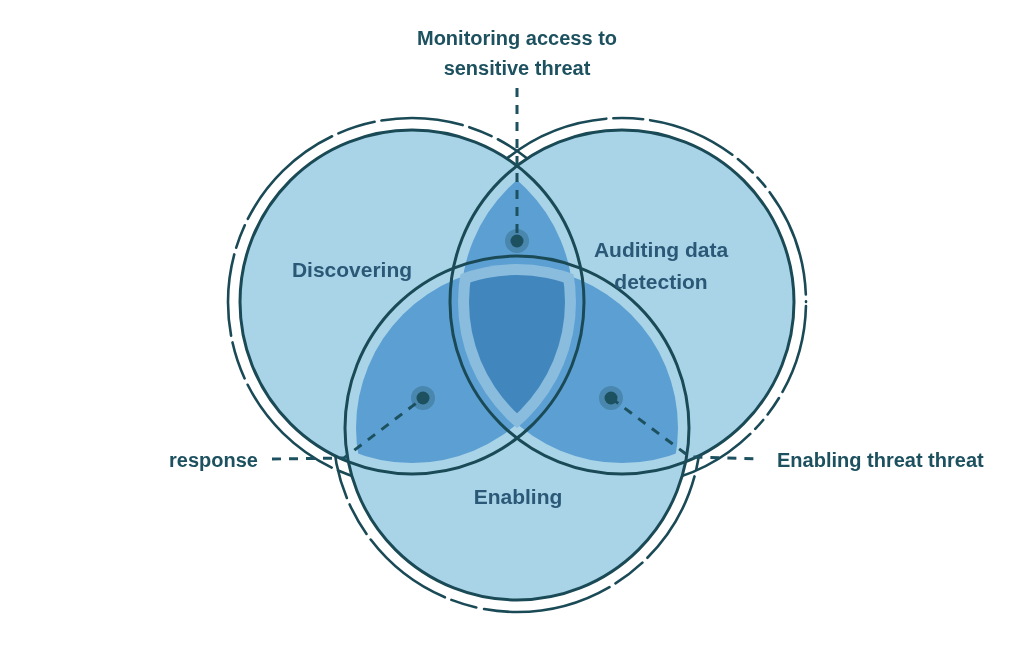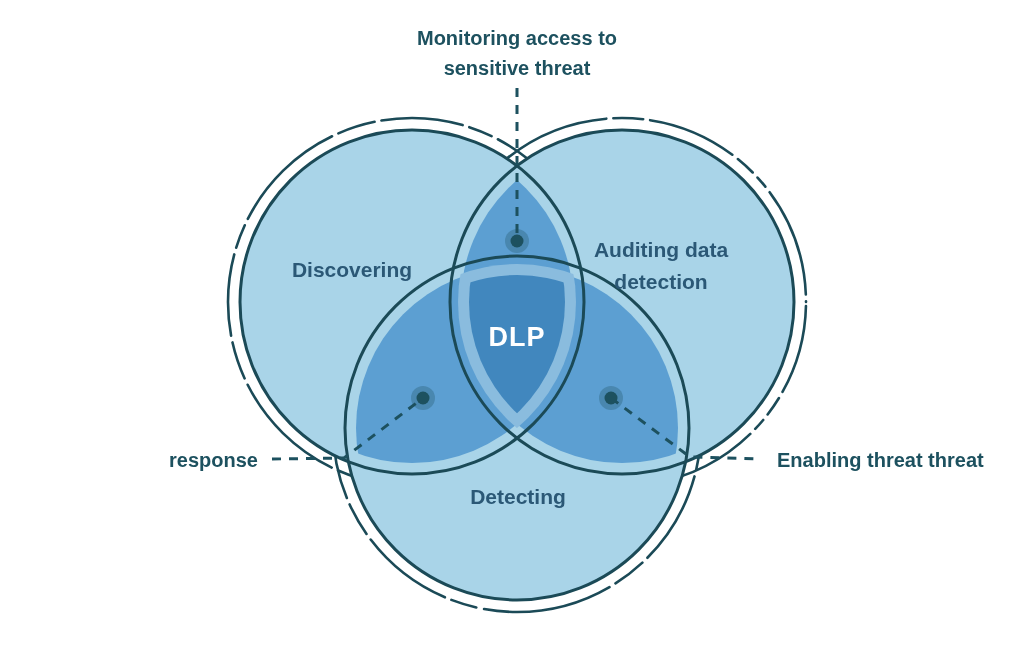--- a/index.html
+++ b/index.html
@@ -139,24 +139,23 @@
   <div class="txt circle-label" style="left:237px;top:234px;width:230px;margin-top:20px;">
     <div>Discovering</div>
   </div>
 
   <div class="txt circle-label" style="left:546px;top:234px;width:230px;">
     <div>Auditing data</div>
     <div>detection</div>
   </div>
 
   <div class="txt circle-label" style="left:403px;top:481px;width:230px;">
-    <div>Detecting</div>
+    <div>Enabling</div>
   </div>
 
-  <div class="txt dlp" style="left:457px;top:321px;width:120px;">DLP</div>
 
   <div class="txt annotation right" style="left:6px;top:445px;width:252px;">
     <div>response</div>
   </div>
 
   <div class="txt annotation left" style="left:777px;top:445px;width:244px;">
     <div>Enabling threat threat</div>
   </div>
 
 </div>

